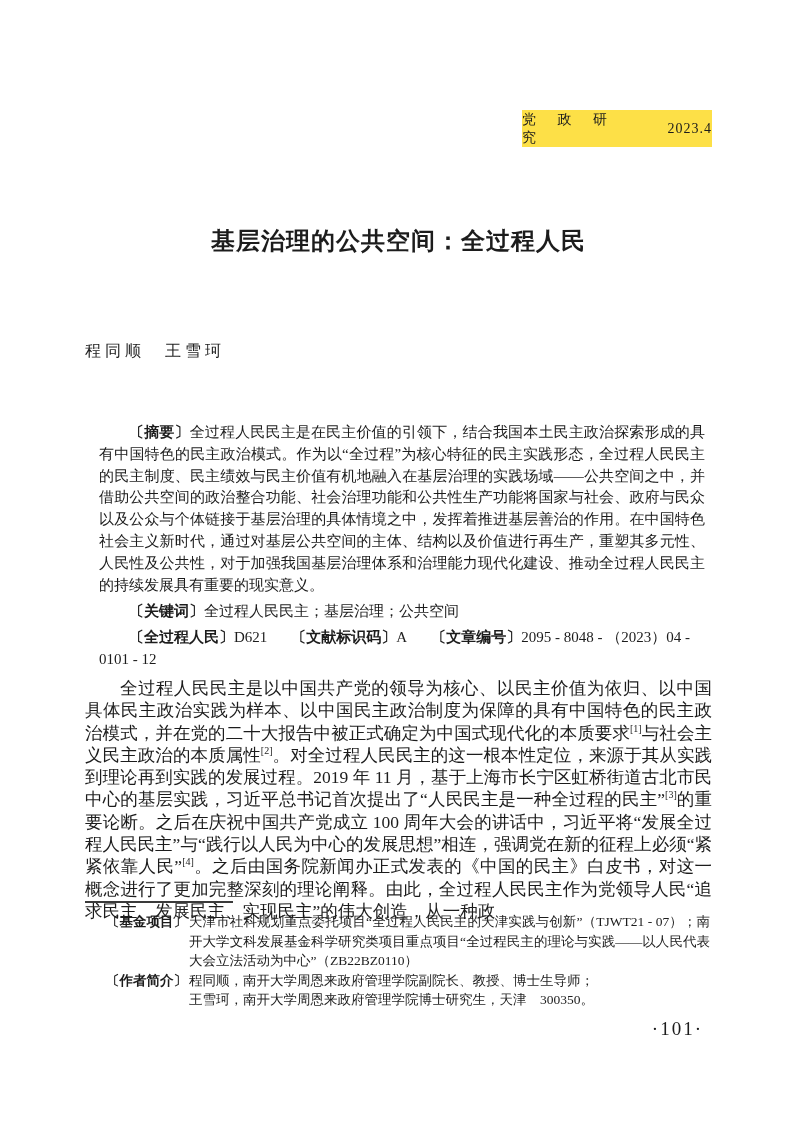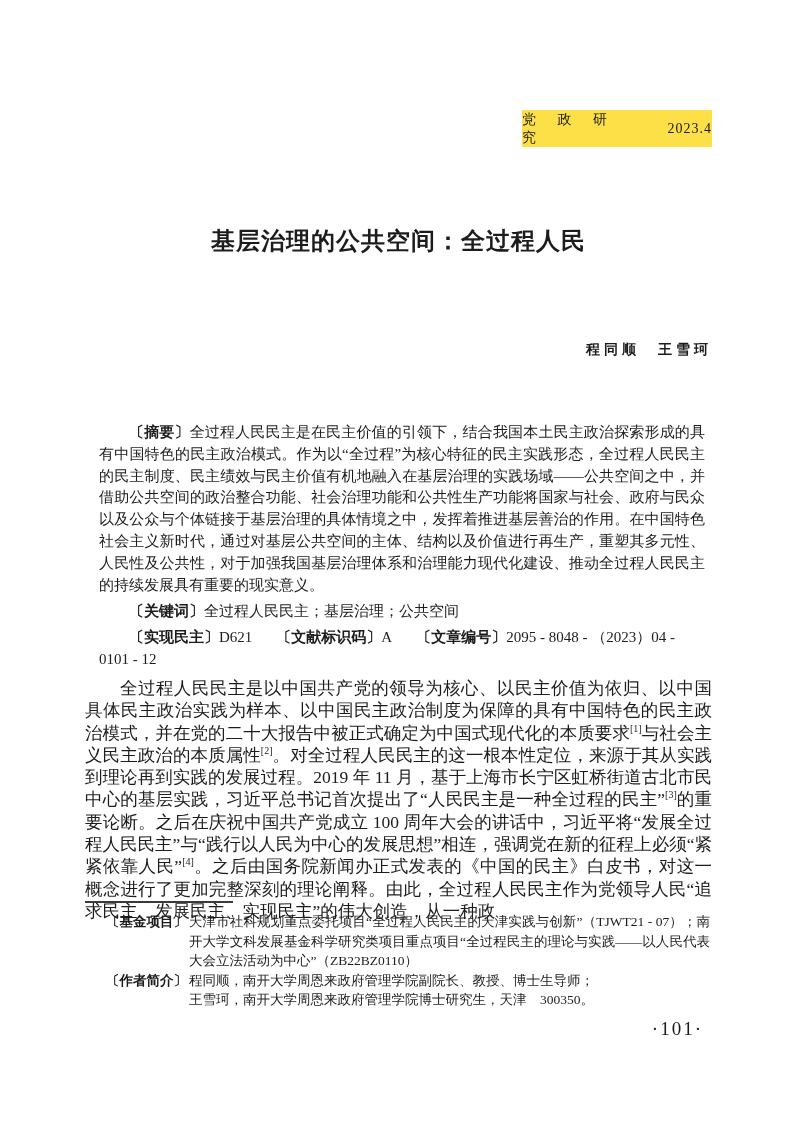--- a/index.html
+++ b/index.html
@@ -37,24 +37,23 @@
     font-weight: bold;
     font-size: 24px;
     line-height: 45px;
     letter-spacing: 1px;
   }
 
   
   .authors {
     position: absolute;
     top: 341px; left: 85px; width: 627px;
-    text-align: right;
-    font-size: 14px;
+    text-align: left;
+    font-size: 16px;
     letter-spacing: 4px;
-    font-weight: bold;
   }
 
   
   .meta-block {
     position: absolute;
     top: 421px; left: 99px; width: 606px;
     font-size: 15px;
     line-height: 21.8px;
     text-align: justify;
   }
@@ -118,21 +117,21 @@
 
   <div class="title-block">
     <div>基层治理的公共空间：全过程人民</div>
   </div>
 
   <div class="authors">程同顺　王雪珂</div>
 
   <div class="meta-block">
     <p><span class="label-b">〔摘要〕</span><span>全过程人民民主是在民主价值的引领下，结合我国本土民主政治探索形成的具有中国特色的民主政治模式。作为以“全过程”为核心特征的民主实践形态，全过程人民民主的民主制度、民主绩效与民主价值有机地融入在基层治理的实践场域——公共空间之中，并借助公共空间的政治整合功能、社会治理功能和公共性生产功能将国家与社会、政府与民众以及公众与个体链接于基层治理的具体情境之中，发挥着推进基层善治的作用。在中国特色社会主义新时代，通过对基层公共空间的主体、结构以及价值进行再生产，重塑其多元性、人民性及公共性，对于加强我国基层治理体系和治理能力现代化建设、推动全过程人民民主的持续发展具有重要的现实意义。</span></p>
     <p class="kw"><span class="label-b">〔关键词〕</span><span>全过程人民民主；基层治理；公共空间</span></p>
-    <p class="cls"><span class="label-b">〔实现民主〕</span><span class="val">D621</span><span class="gap"></span><span class="label-b">〔文献标识码〕</span><span class="val">A</span><span class="gap"></span><span class="label-b">〔文章编号〕</span><span class="val">2095 - 8048 - （2023）04 - 0101 - 12</span></p>
+    <p class="cls"><span class="label-b">〔全过程人民〕</span><span class="val">D621</span><span class="gap"></span><span class="label-b">〔文献标识码〕</span><span class="val">A</span><span class="gap"></span><span class="label-b">〔文章编号〕</span><span class="val">2095 - 8048 - （2023）04 - 0101 - 12</span></p>
   </div>
 
   <div class="body-block">
     <p>全过程人民民主是以中国共产党的领导为核心、以民主价值为依归、以中国具体民主政治实践为样本、以中国民主政治制度为保障的具有中国特色的民主政治模式，并在党的二十大报告中被正式确定为中国式现代化的本质要求<sup>[1]</sup>与社会主义民主政治的本质属性<sup>[2]</sup>。对全过程人民民主的这一根本性定位，来源于其从实践到理论再到实践的发展过程。2019 年 11 月，基于上海市长宁区虹桥街道古北市民中心的基层实践，习近平总书记首次提出了“人民民主是一种全过程的民主”<sup>[3]</sup>的重要论断。之后在庆祝中国共产党成立 100 周年大会的讲话中，习近平将“发展全过程人民民主”与“践行以人民为中心的发展思想”相连，强调党在新的征程上必须“紧紧依靠人民”<sup>[4]</sup>。之后由国务院新闻办正式发表的《中国的民主》白皮书，对这一概念进行了更加完整深刻的理论阐释。由此，全过程人民民主作为党领导人民“追求民主、发展民主、实现民主”的伟大创造，从一种政</p>
   </div>
 
   <div class="fn-divider"></div>
 
   <div class="fn-block">
     <div class="fn-row">

